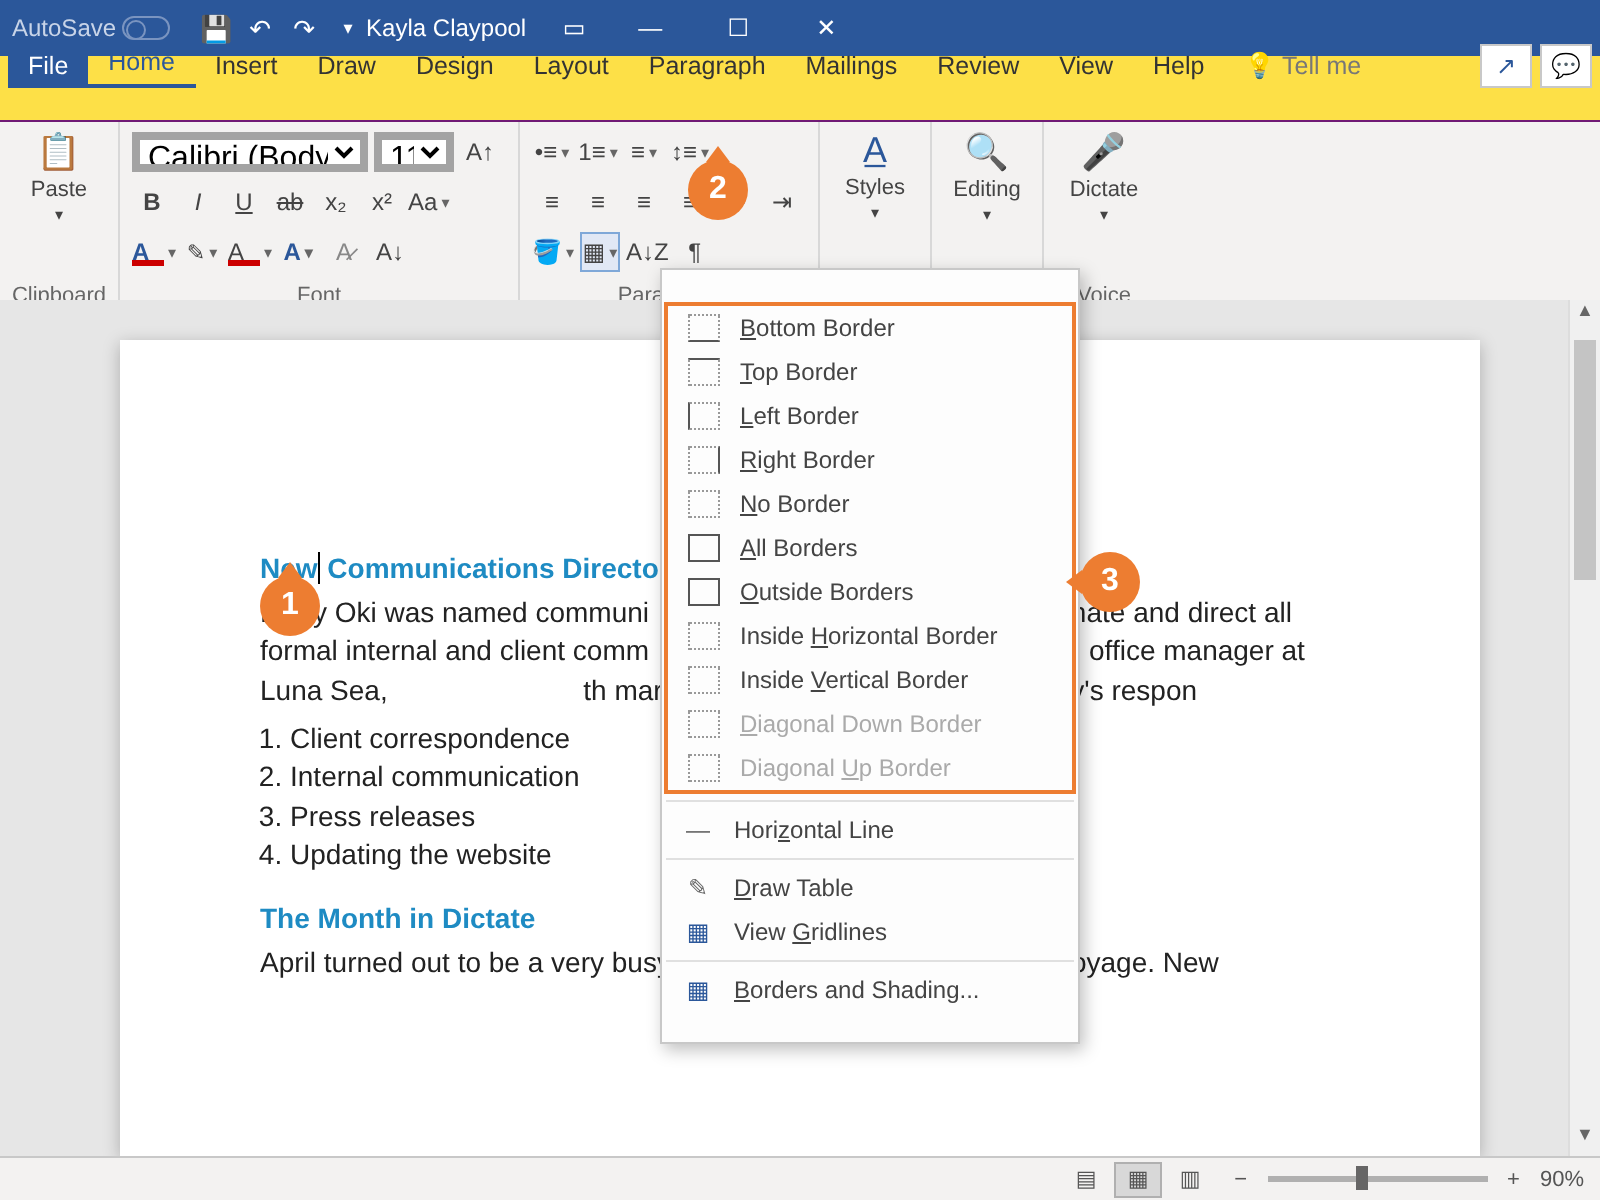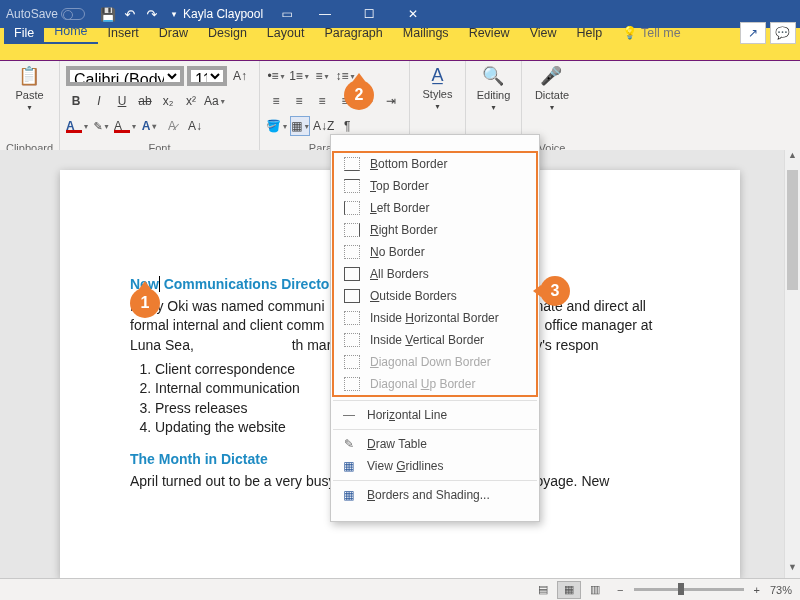--- a/index.html
+++ b/index.html
@@ -29,21 +29,21 @@
   .icon{ font-size:18px;}
   .row{ display:flex; gap:3px; align-items:center; height:22px;}
   .row .btn{ min-width:20px; height:20px; display:flex; align-items:center; justify-content:center; font-size:12px; color:#444;}
   select,.combo{ font-size:16px; border:4px solid #a3a3a3; background:#fff; height:20px;}
   .coloricon{ width:16px; height:14px; border-bottom:3px solid;}
   .dd::after{content:'▾'; font-size:8px; margin-left:2px; color:#666;}
   .docarea{ position:absolute; top:150px; left:0; right:0; bottom:22px; background:#e6e6e6; display:flex; justify-content:center; overflow:hidden;}
   .page{ background:#fff; width:680px; margin-top:20px; box-shadow:0 2px 8px rgba(0,0,0,0.25); padding:60px 70px 30px 70px; font-size:14px; color:#222; line-height:1.4;}
   .page h2{ color:#1e8bc3; font-size:14px; font-weight:bold; margin-bottom:2px;}
   .page .board{ color:#1e8bc3; font-size:18px; font-weight:bold; text-align:center; margin-bottom:20px;}
-  .page ol{ margin-left:25px; margin-top:2px; margin-bottom:12px;}
+  .page ol{ margin-left:15px; margin-top:2px; margin-bottom:12px;}
   .page p{ margin-bottom:4px;}
   .cursor{border-left:1px solid #000;}
   .callout{ position:absolute; width:30px; height:30px; background:#ed7d31; border-radius:50%; color:#fff; display:flex; align-items:center; justify-content:center; font-weight:bold; font-size:16px; z-index:50;}
   .callout::before{content:''; position:absolute; top:-7px; left:50%; transform:translateX(-50%); border-left:6px solid transparent; border-right:6px solid transparent; border-bottom:8px solid #ed7d31;}
   .callout.left::before{ top:50%; left:-7px; transform:translateY(-50%); border-top:6px solid transparent; border-bottom:6px solid transparent; border-right:8px solid #ed7d31; border-left:none;}
   .dropdown{ position:absolute; top:134px; left:330px; width:210px; background:#fdfdfd; border:1px solid #c8c8c8; box-shadow:2px 3px 8px rgba(0,0,0,0.25); z-index:40; font-size:12px; padding:15px 0;}
   .dropdown .hl{ border:2px solid #ed7d31; margin:1px;}
   .dropdown .item{ display:flex; align-items:center; gap:10px; padding:4px 10px; color:#444;}
   .dropdown .item.disabled{ color:#aaa;}
   .dropdown .sep{ height:1px; background:#e0e0e0; margin:3px 2px;}
@@ -337,14 +337,14 @@
 
 <div class="statusbar">
   <div class="views">
     <span>▤</span>
     <span class="active">▦</span>
     <span>▥</span>
   </div>
   <span>−</span>
   <div class="slider"></div>
   <span>+</span>
-  <span>73%</span>
+  <span>90%</span>
 </div>
 
 </body></html>

